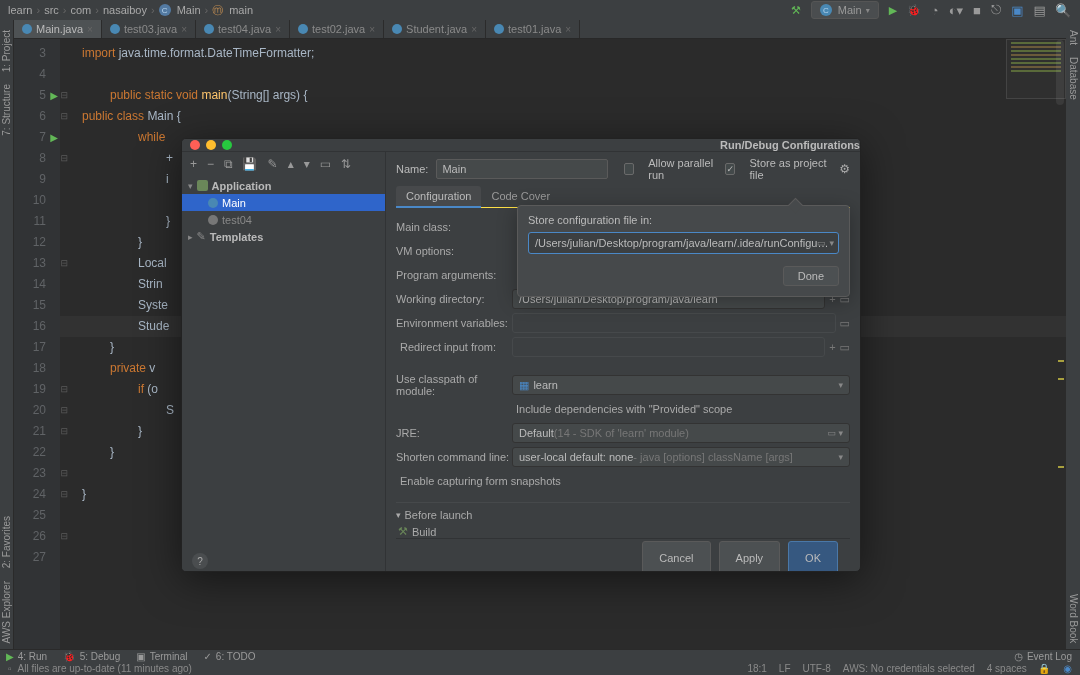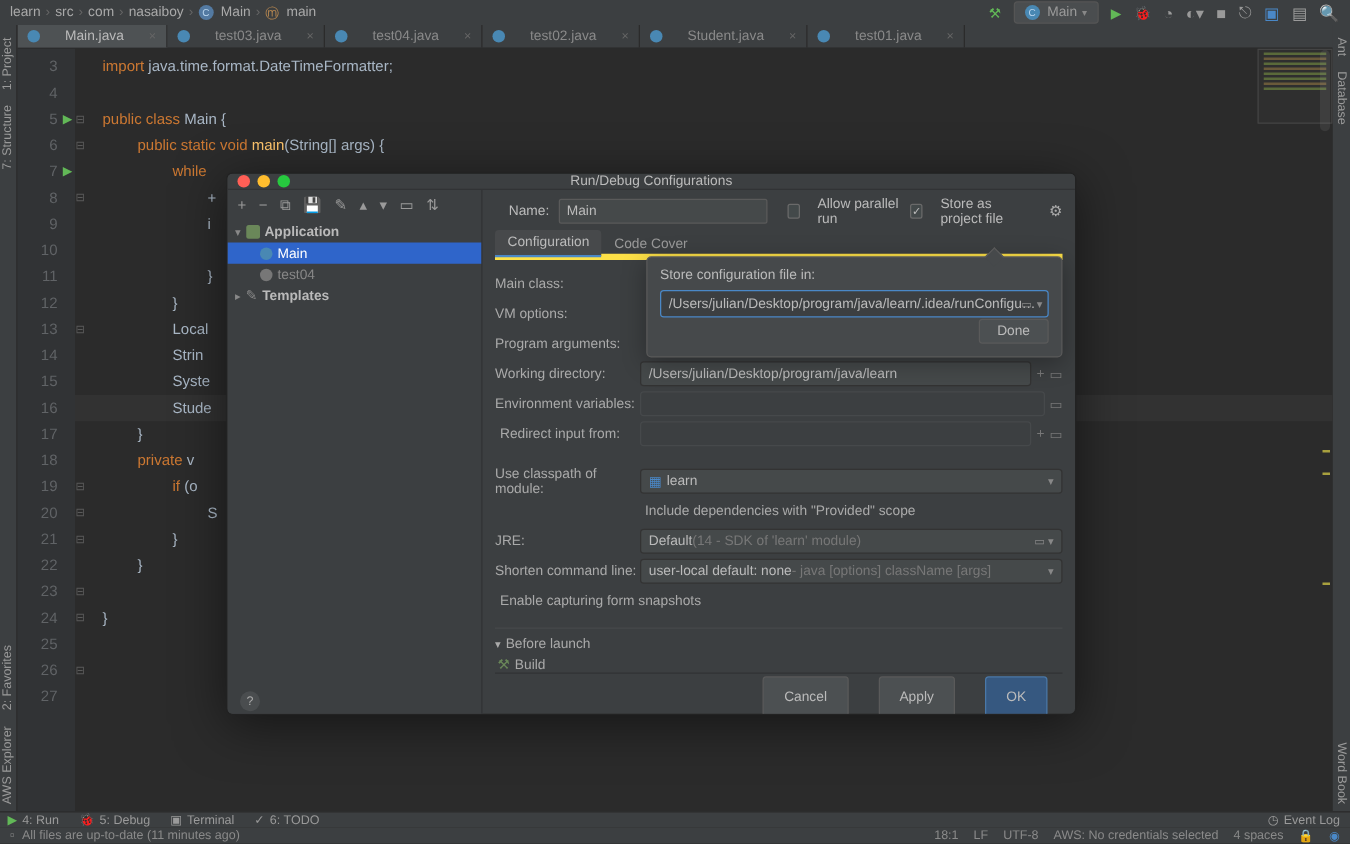--- a/index.html
+++ b/index.html
@@ -13,21 +13,21 @@
 .breadcrumb .icon-m { color: #b98850; margin-right: 2px; font-size: 11px; }
 .breadcrumb-right { margin-left: auto; display: flex; align-items: center; gap: 10px; }
 .breadcrumb-right .play { color: #62b857; }
 .breadcrumb-right .bug { color: #62b857; }
 .breadcrumb-right .top-icon { color: #9a9a9a; font-size: 13px; }
 .breadcrumb-right .sel { background: #4a4d4f; border: 1px solid #555; border-radius: 3px; padding: 2px 8px; font-size: 11px; display: flex; align-items: center; gap: 4px; }
 .breadcrumb-right .hammer { color: #62b857; }
 
 
 .tabs { height: 19px; background: #3c3f41; display: flex; align-items: stretch; border-bottom: 1px solid #282828; padding-left: 14px; font-size: 11px; }
-.tabs .tab { display: flex; align-items: center; padding: 0 8px; gap: 20px; border-right: 1px solid #2b2b2b; color: #8a8a8a; }
+.tabs .tab { display: flex; align-items: center; padding: 0 8px; gap: 4px; border-right: 1px solid #2b2b2b; color: #8a8a8a; }
 .tabs .tab.active { background: #4e5254; color: #bababa; }
 .tabs .tab .cicon { width: 10px; height: 10px; border-radius: 50%; background: #4988b3; display: inline-block; }
 .tabs .tab .close { color: #666; font-size: 10px; }
 
 
 .left-sidebar { position: absolute; left: 0; top: 20px; bottom: 26px; width: 14px; background: #3c3f41; display: flex; flex-direction: column; align-items: center; padding-top: 4px; gap: 0; font-size: 10px; border-right: 1px solid #2a2a2a; }
 .left-sidebar .vtab { writing-mode: vertical-lr; transform: rotate(180deg); color: #9a9a9a; padding: 6px 1px; font-size: 10px; }
 
 
 .right-sidebar { position: absolute; right: 0; top: 20px; bottom: 26px; width: 14px; background: #3c3f41; display: flex; flex-direction: column; align-items: center; padding-top: 4px; gap: 0; }
@@ -59,69 +59,69 @@
 .tool-tabs { position: absolute; left: 0; right: 0; bottom: 13px; height: 13px; background: #3c3f41; display: flex; align-items: center; padding-left: 6px; gap: 16px; font-size: 10px; color: #9a9a9a; border-top: 1px solid #2a2a2a; }
 .tool-tabs .tt { display: flex; align-items: center; gap: 4px; }
 .tool-tabs .right { margin-left: auto; margin-right: 8px; }
 
 
 .status { position: absolute; left: 0; right: 0; bottom: 0; height: 13px; background: #3c3f41; display: flex; align-items: center; padding: 0 8px; font-size: 10px; color: #8a8a8a; }
 .status .right { margin-left: auto; display: flex; gap: 12px; }
 
 
 .dialog { position: absolute; left: 181px; top: 138px; width: 680px; height: 434px; background: #3c3f41; border: 1px solid #222; border-radius: 5px; box-shadow: 0 8px 40px rgba(0,0,0,.5); display: flex; flex-direction: column; overflow: hidden; }
-.dialog-titlebar { height: 22px; background: #3c3f41; display: flex; align-items: center; justify-content: center; font-size: 11px; color: #bbb; position: relative; border-bottom: 1px solid #313335; }
+.dialog-titlebar { height: 22px; background: #3c3f41; display: flex; align-items: center; justify-content: flex-end; font-size: 11px; color: #bbb; position: relative; border-bottom: 1px solid #313335; font-weight: bold; }
 .dialog-titlebar .traffic { position: absolute; left: 8px; display: flex; gap: 6px; }
 .dialog-titlebar .tb { width: 10px; height: 10px; border-radius: 50%; }
 .tb.r { background: #ff5f56; } .tb.y { background: #ffbd2e; } .tb.g { background: #27c93f; }
 
 .dialog-body { flex: 1; display: flex; }
 .dlg-left { width: 204px; background: #3c3f41; border-right: 1px solid #313335; display: flex; flex-direction: column; }
 .dlg-toolbar { height: 23px; display: flex; align-items: center; gap: 10px; padding: 0 8px; color: #9a9a9a; font-size: 12px; }
 .dlg-toolbar .tico { color: #9a9a9a; }
 .dlg-tree { flex: 1; font-size: 11px; color: #bababa; padding-top: 2px; }
 .dlg-tree .node { display: flex; align-items: center; height: 17px; padding-left: 6px; gap: 4px; }
 .dlg-tree .node.sel { background: #2f65ca; color: #fff; }
 .dlg-tree .togg { color: #888; font-size: 9px; }
 .dlg-tree .fico { width: 11px; height: 11px; background: #6a8759; border-radius: 2px; }
 .dlg-tree .cico { width: 10px; height: 10px; border-radius: 50%; background: #4988b3; }
 .dlg-help { height: 30px; display: flex; align-items: center; padding-left: 10px; }
 .dlg-help .qm { width: 16px; height: 16px; border-radius: 50%; background: #4a4d4f; color: #aaa; display: flex; align-items: center; justify-content: center; font-size: 10px; }
 
 .dlg-right { flex: 1; display: flex; flex-direction: column; padding: 6px 10px 0 10px; }
 .dlg-row1 { display: flex; align-items: center; gap: 8px; height: 22px; margin-bottom: 6px; }
-.dlg-row1 .lbl { font-size: 11px; color: #bbb; margin-left: 11px; }
+.dlg-row1 .lbl { font-size: 11px; color: #bbb; }
 .dlg-row1 input { background: #45494a; border: 1px solid #5a5a5a; color: #bbb; height: 20px; padding: 0 5px; font-size: 11px; border-radius: 2px; }
 .dlg-row1 .gap { flex: 1; }
 .dlg-row1 .chk { display: flex; align-items: center; gap: 14px; font-size: 11px; color: #bbb; }
 .dlg-row1 .cbox { width: 12px; height: 12px; border: 1px solid #6a6a6a; background: #43494a; border-radius: 2px; display: flex; align-items: center; justify-content: center; font-size: 9px; color: #bbb; }
 .dlg-row1 .cbox.chkd::after { content: "✓"; }
 
-.dlg-tabs { display: flex; gap: 0; border-bottom: 5px solid #fde047; font-size: 11px; height: 22px; align-items: center; }
+.dlg-tabs { display: flex; gap: 0; border-bottom: 1px solid #fde047; font-size: 11px; height: 22px; align-items: flex-start; }
 .dlg-tabs .dtab { padding: 4px 10px; color: #9a9a9a; }
 .dlg-tabs .dtab.act { color: #bbb; border-bottom: 2px solid #4a88c7; background: #47494b; border-top-left-radius: 3px; border-top-right-radius: 3px; }
 
 .dlg-form { flex: 1; padding-top: 8px; font-size: 11px; color: #aaa; position: relative; }
 .frow { display: flex; align-items: center; height: 22px; margin-bottom: 2px; }
 .frow .flbl { width: 116px; color: #aaa; }
 .frow .finput { flex: 1; height: 20px; background: #45494a; border: 1px solid #333; border-radius: 3px; display: flex; align-items: center; padding: 0 6px; color: #bbb; font-size: 11px; }
 .frow .finput.ro { background: #3c3f41; border-color: #46494b; }
 .frow .endicon { color: #777; margin-left: 4px; font-size: 11px; }
 
 .popover { position: absolute; right: 0; top: -3px; width: 333px; background: #46494b; border: 1px solid #5a5a5a; border-radius: 4px; padding: 8px 10px 10px 10px; font-size: 11px; color: #bbb; box-shadow: 0 4px 20px rgba(0,0,0,.3); }
 .popover::before { content: ""; position: absolute; top: -6px; right: 48px; width: 10px; height: 10px; background: #46494b; border-left: 1px solid #5a5a5a; border-top: 1px solid #5a5a5a; transform: rotate(45deg); }
 .popover .phdr { margin-bottom: 6px; }
 .popover .pinput { width: 100%; height: 22px; background: #3c3f41; border: 1px solid #4a88c7; border-radius: 3px; display: flex; align-items: center; padding: 0 6px; color: #bbb; position: relative; }
 .popover .pinput .ddl { position: absolute; right: 4px; color: #888; font-size: 9px; display: flex; gap: 4px; }
 .popover .pnote { font-size: 10px; color: #888; margin-top: 4px; }
 .popover .pnote a { color: #4a88c7; }
-.popover .pbtn { float: right; margin-top: 1px; background: #4c5052; border: 1px solid #5a5a5a; border-radius: 3px; padding: 3px 14px; color: #bbb; font-size: 11px; }
+.popover .pbtn { float: right; margin-top: 12px; background: #4c5052; border: 1px solid #5a5a5a; border-radius: 3px; padding: 3px 14px; color: #bbb; font-size: 11px; }
 
 .dlg-footer { height: 38px; border-top: 1px solid #313335; display: flex; align-items: center; justify-content: flex-end; gap: 8px; padding-right: 12px; }
-.dlg-footer button { height: 33px; padding: 0 16px; background: #4c5052; border: 1px solid #5a5a5a; border-radius: 3px; color: #bbb; font-size: 11px; margin-left: 16px; }
+.dlg-footer button { height: 33px; padding: 0 16px; background: #4c5052; border: 1px solid #5a5a5a; border-radius: 3px; color: #bbb; font-size: 11px; }
 .dlg-footer button.primary { background: #365880; border-color: #4a78a8; }
 
 .before-launch { margin-top: 10px; border-top: 1px solid #46494b; padding-top: 6px; }
 .before-launch .blh { display: flex; align-items: center; gap: 4px; color: #aaa; font-size: 11px; }
 .before-launch .bli { display: flex; align-items: center; gap: 4px; margin-top: 4px; padding-left: 2px; font-size: 11px; }
 .before-launch .hammer2 { color: #6a8759; font-size: 11px; }
 
 
 .underline { border-bottom: 1px solid #808080; }
 </style>
@@ -234,22 +234,22 @@
     <div class="ln">22</div>
     <div class="ln">23<span class="fold">⊟</span></div>
     <div class="ln">24<span class="fold">⊟</span></div>
     <div class="ln">25</div>
     <div class="ln">26<span class="fold">⊟</span></div>
     <div class="ln">27</div>
   </div>
   <div class="code">
     <div><span class="kw">import</span><span class="pl"> java.time.format.DateTimeFormatter;</span></div>
     <div>&nbsp;</div>
+    <div style="padding-left:28px"><span class="kw">public static void </span><span class="fn">main</span><span class="pl">(String[] args) {</span></div>
     <div><span class="kw">public class </span><span class="pl">Main</span><span class="pl"> {</span></div>
-    <div style="padding-left:28px"><span class="kw">public static void </span><span class="fn">main</span><span class="pl">(String[] args) {</span></div>
     <div style="padding-left:56px"><span class="kw">while</span></div>
     <div style="padding-left:84px"><span class="pl">+</span></div>
     <div style="padding-left:84px"><span class="pl">i</span></div>
     <div>&nbsp;</div>
     <div style="padding-left:84px"><span class="pl">}</span></div>
     <div style="padding-left:56px"><span class="pl">}</span></div>
     <div style="padding-left:56px"><span class="pl">Local</span></div>
     <div style="padding-left:56px"><span class="pl">Strin</span></div>
     <div style="padding-left:56px"><span class="pl">Syste</span></div>
     <div class="hl" style="padding-left:78px"><span class="pl">Stude</span></div>

